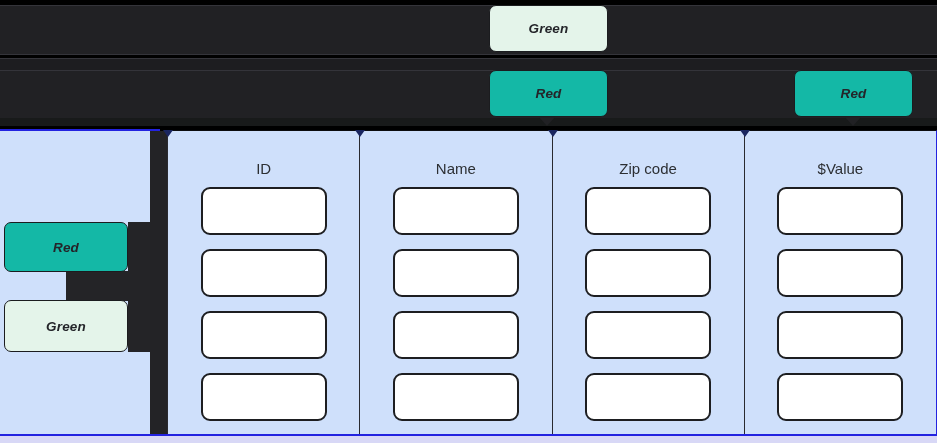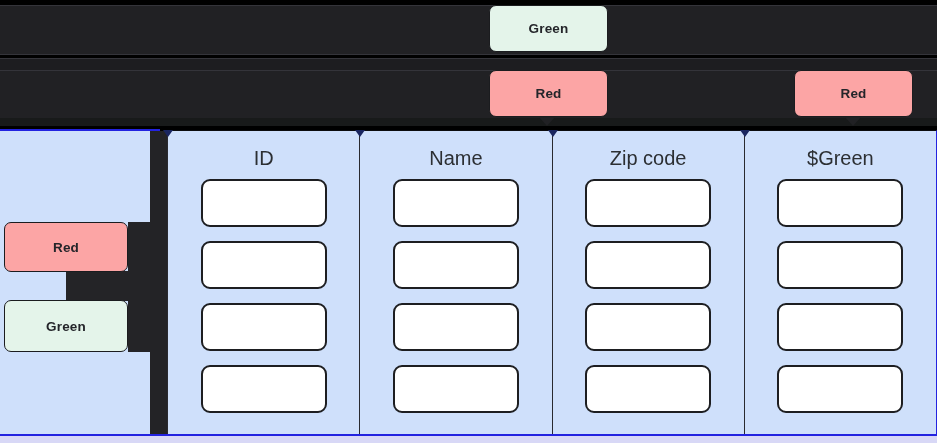--- a/index.html
+++ b/index.html
@@ -39,23 +39,24 @@
     box-sizing: border-box;
     border: 1.6px solid #1b1c1f;
     border-radius: 7px;
     display: flex;
     align-items: center;
     justify-content: center;
     font-size: 13.5px;
     font-weight: bold;
     color: #24252a;
     letter-spacing: .2px;
+    font-style: italic;
   }
   .tip.green { background: #e4f4ea; }
-  .tip.red   { background: #fca5a5; }
+  .tip.red   { background: #14b8a6; }
 
   .tip-arrow {
     position: absolute;
     width: 0; height: 0;
     border-left: 8px solid transparent;
     border-right: 8px solid transparent;
     border-top: 9px solid #212124;
   }
 
   
@@ -117,22 +118,22 @@
     position: absolute;
     top: -1px;
     left: -5px;
     width: 0; height: 0;
     border-left: 5px solid transparent;
     border-right: 5px solid transparent;
     border-top: 7px solid #1a2660;
   }
 
   .col-head {
-    margin-top: 17px;
-    font-size: 20px;
+    margin-top: 30px;
+    font-size: 15px;
     color: #2c2f33;
     line-height: 1;
     user-select: none;
   }
   .cells {
     margin-top: 11px;
     width: 100%;
     display: flex;
     flex-direction: column;
     align-items: center;
@@ -235,21 +236,21 @@
         <div class="cell"></div>
         <div class="cell"></div>
         <div class="cell"></div>
         <div class="cell"></div>
       </div>
     </div>
 
 
     <div class="col">
       <div class="col-handle"></div>
-      <div class="col-head">$Green</div>
+      <div class="col-head">$Value</div>
       <div class="cells">
         <div class="cell"></div>
         <div class="cell"></div>
         <div class="cell"></div>
         <div class="cell"></div>
       </div>
     </div>
 
   </div>
 

